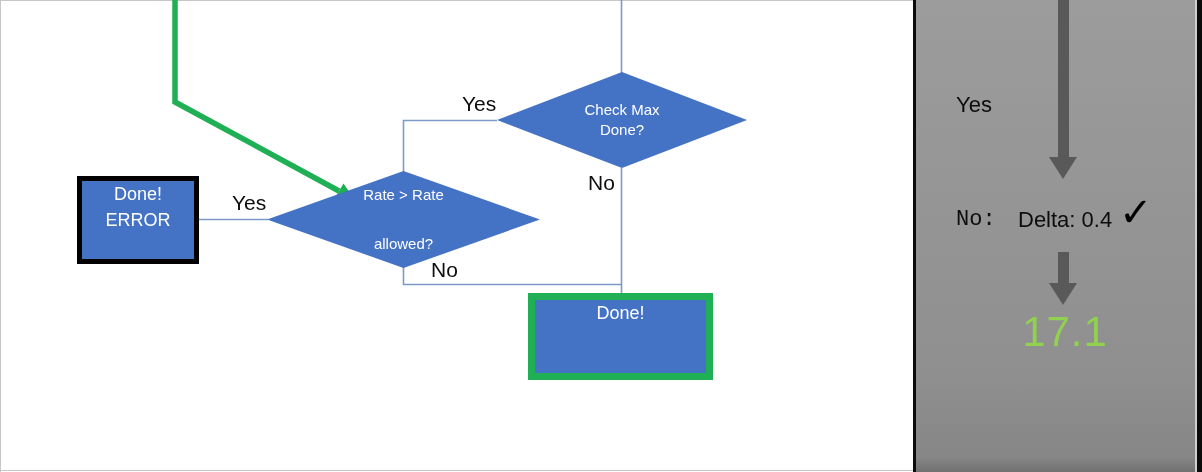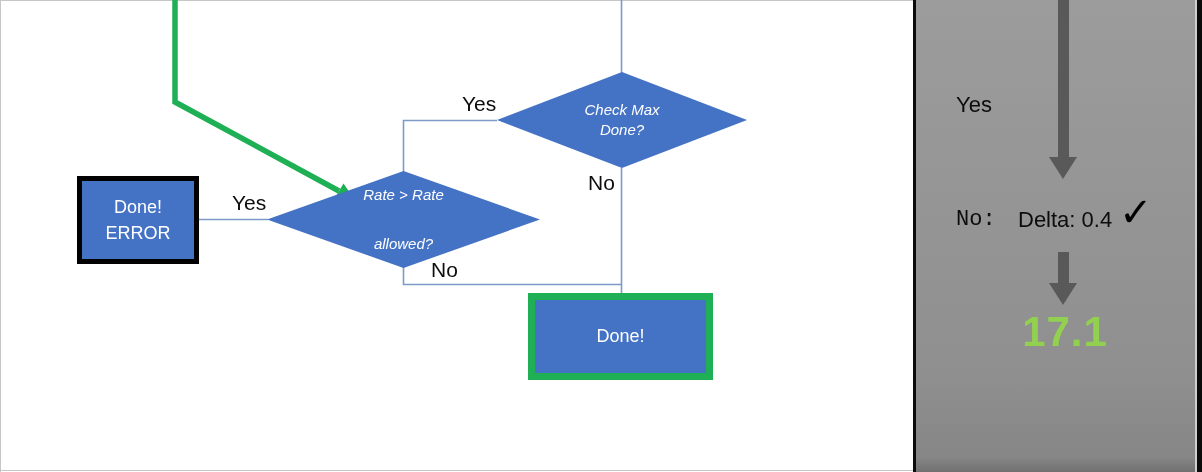--- a/index.html
+++ b/index.html
@@ -31,28 +31,28 @@
   .connector{stroke:var(--connector-blue);stroke-width:1.6;fill:none;}
   .green-line{stroke:var(--green);stroke-width:5.5;fill:none;stroke-linejoin:miter;}
   .green-head{fill:var(--green);stroke:none;}
 
   
   .diamond{
     position:absolute;
     background:var(--shape-blue);
     clip-path:polygon(50% 0%,100% 50%,50% 100%,0% 50%);
     display:flex;flex-direction:column;align-items:center;justify-content:center;
-    color:#fff;font-size:15px;line-height:1.35;font-style:italic;
+    color:#fff;font-size:15px;line-height:1.35;
   }
   .diamond.check-max{left:497px;top:72px;width:250px;height:96px;}
   .diamond.rate-allowed{left:267px;top:171px;width:273px;height:97px;gap:28px;}
 
   .proc-box{
     position:absolute;background:var(--shape-blue);
-    display:flex;flex-direction:column;align-items:center;justify-content:center;
+    display:flex;flex-direction:column;align-items:center;justify-content:flex-start;
     color:#fff;font-size:18px;line-height:1.45;text-align:center;
   }
   .proc-box.done-error{left:77px;top:176px;width:122px;height:88px;border:5px solid #000;}
   .proc-box.done{left:528px;top:293px;width:185px;height:87px;border:7px solid var(--green);}
 
   .branch-label{
     position:absolute;color:var(--ink);font-size:21px;line-height:1;
   }
   .lbl-yes-top{left:462px;top:93px;}
   .lbl-no-top{left:588px;top:172px;}
@@ -67,21 +67,21 @@
     border-right:5px solid #0b0b0b;
   }
   .panel .inner-right-line{position:absolute;right:0;top:0;width:2px;height:100%;background:#cfcfcf;}
   .panel-label{position:absolute;color:var(--ink);font-size:22px;line-height:1.2;}
   .p-yes{left:40px;top:92px;}
   .p-no{left:40px;top:207px;font-family:Liberation Mono, monospace;}
   .p-delta{left:102px;top:207px;text-align:right;}
   .p-check{left:203px;top:188px;font-size:40px;color:#000;}
   .p-result{
     position:absolute;left:149px;top:308px;transform:translateX(-50%);
-    font-size:42px;font-weight:bold;color:var(--result-green);letter-spacing:1px;
+    font-size:42px;font-weight:normal;color:var(--result-green);letter-spacing:1px;
   }
   .flow-arrow{position:absolute;}
   .flow-arrow .shaft{position:absolute;background:var(--arrow-gray);}
   .flow-arrow .head{position:absolute;width:0;height:0;border-left:14px solid transparent;border-right:14px solid transparent;border-top:22px solid var(--arrow-gray);}
   .arrow1 .shaft{left:142px;top:0;width:11px;height:157px;}
   .arrow1 .head{left:133px;top:157px;}
   .arrow2 .shaft{left:142px;top:252px;width:11px;height:31px;}
   .arrow2 .head{left:133px;top:283px;}
 </style>
 </head>

